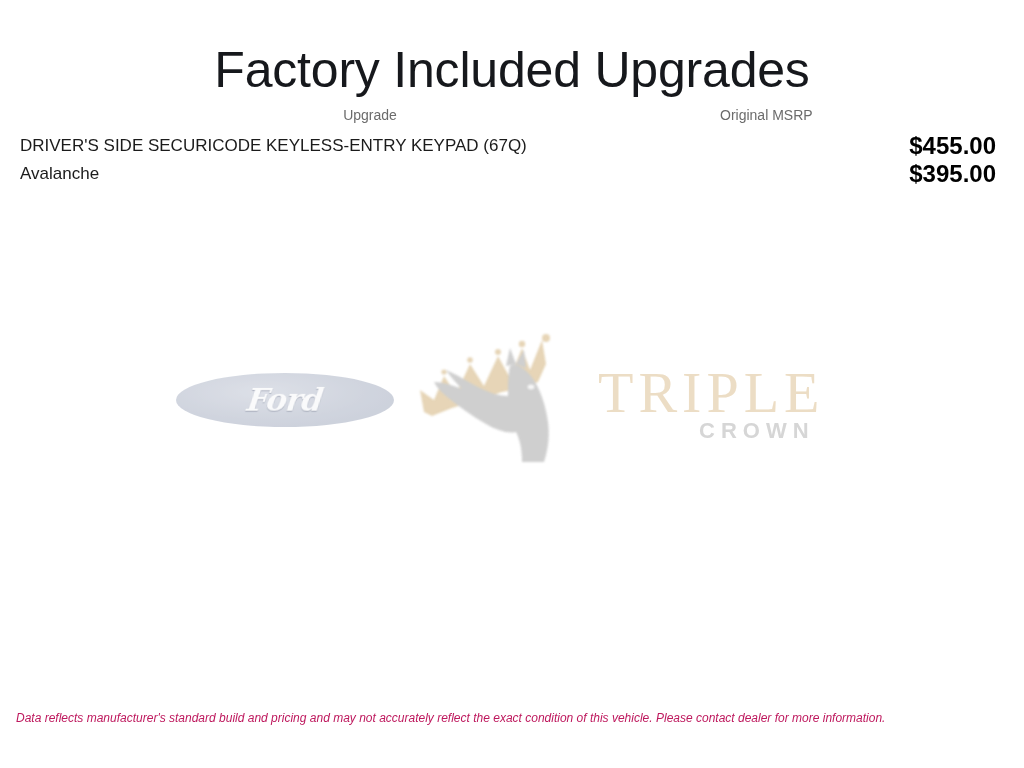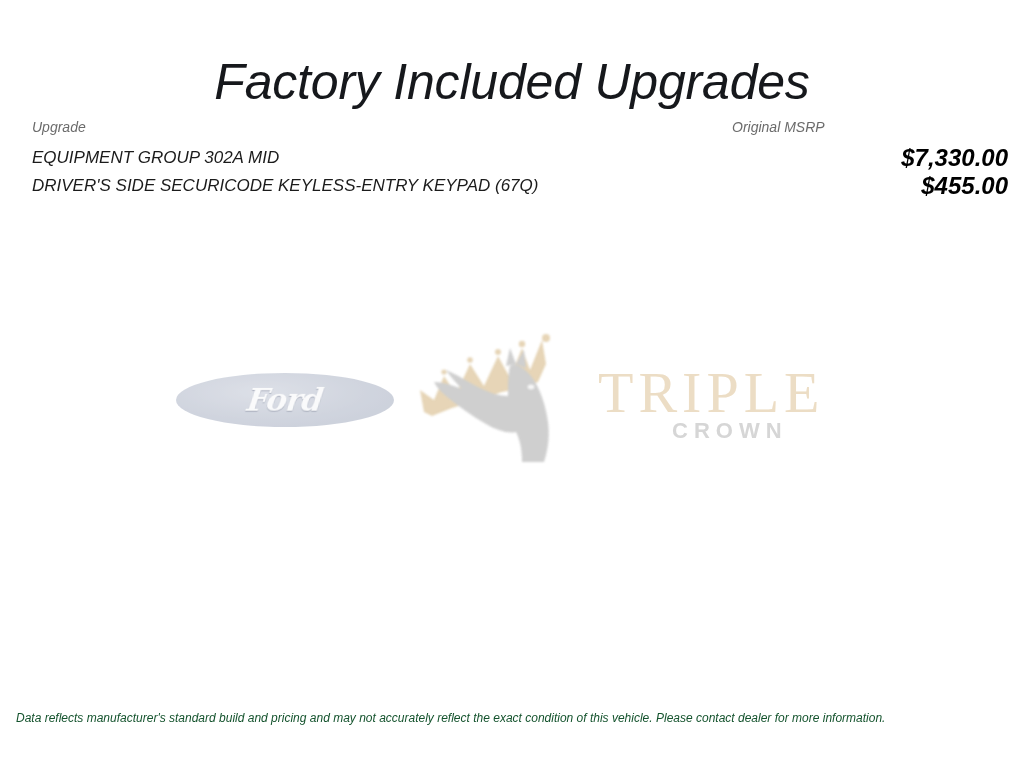--- a/index.html
+++ b/index.html
@@ -80,36 +80,35 @@
     font-family: "Liberation Serif", serif;
     font-weight: 400;
     font-size: 58px;
     letter-spacing: 5px;
     color: #ecdcc2;
     opacity: .95;
     filter: blur(0.6px);
   }
   .wm-crown {
     position: absolute;
-    left: 672px;
+    left: 699px;
     top: 88px;
     font-family: "Liberation Sans", sans-serif;
     font-weight: 700;
     font-size: 22px;
     letter-spacing: 6px;
     color: #d6d6d6;
     filter: blur(0.7px);
   }
 
   
   #content {
     position: relative;
     z-index: 2;
-    padding: 16px;
-    font-style: italic;
+    padding: 4px;
   }
 
   #title {
     text-align: center;
     font-size: 50px;
     font-weight: 400;
     color: #16181c;
     letter-spacing: -0.2px;
     margin: 0;
     padding-top: 38px;
@@ -127,21 +126,21 @@
 
   table.upgrades thead th {
     font-weight: 400;
     font-size: 14px;
     color: #6b6b6b;
     padding: 0 0 0 0;
     height: 34px;
     vertical-align: middle;
     border: 0;
   }
-  th.h-name { text-align: left; }
+  th.h-name { text-align: center; }
   th.h-price { text-align: left; }
 
   table.upgrades tbody td {
     border: 0;
     vertical-align: middle;
     padding: 0;
   }
   td.u-name {
     text-align: left;
     font-size: 17px;
@@ -159,21 +158,21 @@
     padding: 18px 0;
   }
 
   #footnote {
     position: absolute;
     left: 16px;
     top: 711px;
     width: 976px;
     font-size: 12px;
     font-style: italic;
-    color: #14532d;
+    color: #be185d;
     line-height: 1.3;
     z-index: 2;
   }
 </style>
 </head>
 <body>
 
 <div id="page">
 
   <div id="watermark">
@@ -223,27 +222,27 @@
         <col class="c-price">
       </colgroup>
       <thead>
         <tr>
           <th class="h-name">Upgrade</th>
           <th class="h-price">Original MSRP</th>
         </tr>
       </thead>
       <tbody>
         <tr>
-          <td class="u-name">EQUIPMENT GROUP 302A MID</td>
-          <td class="u-price">$7,330.00</td>
-        </tr>
-        <tr>
           <td class="u-name">DRIVER'S SIDE SECURICODE KEYLESS-ENTRY KEYPAD (67Q)</td>
           <td class="u-price">$455.00</td>
         </tr>
+        <tr>
+          <td class="u-name">Avalanche</td>
+          <td class="u-price">$395.00</td>
+        </tr>
       </tbody>
     </table>
 
   </div>
 
   <div id="footnote">Data reflects manufacturer's standard build and pricing and may not accurately reflect the exact condition of this vehicle. Please contact dealer for more information.</div>
 
 </div>
 
 </body></html>

